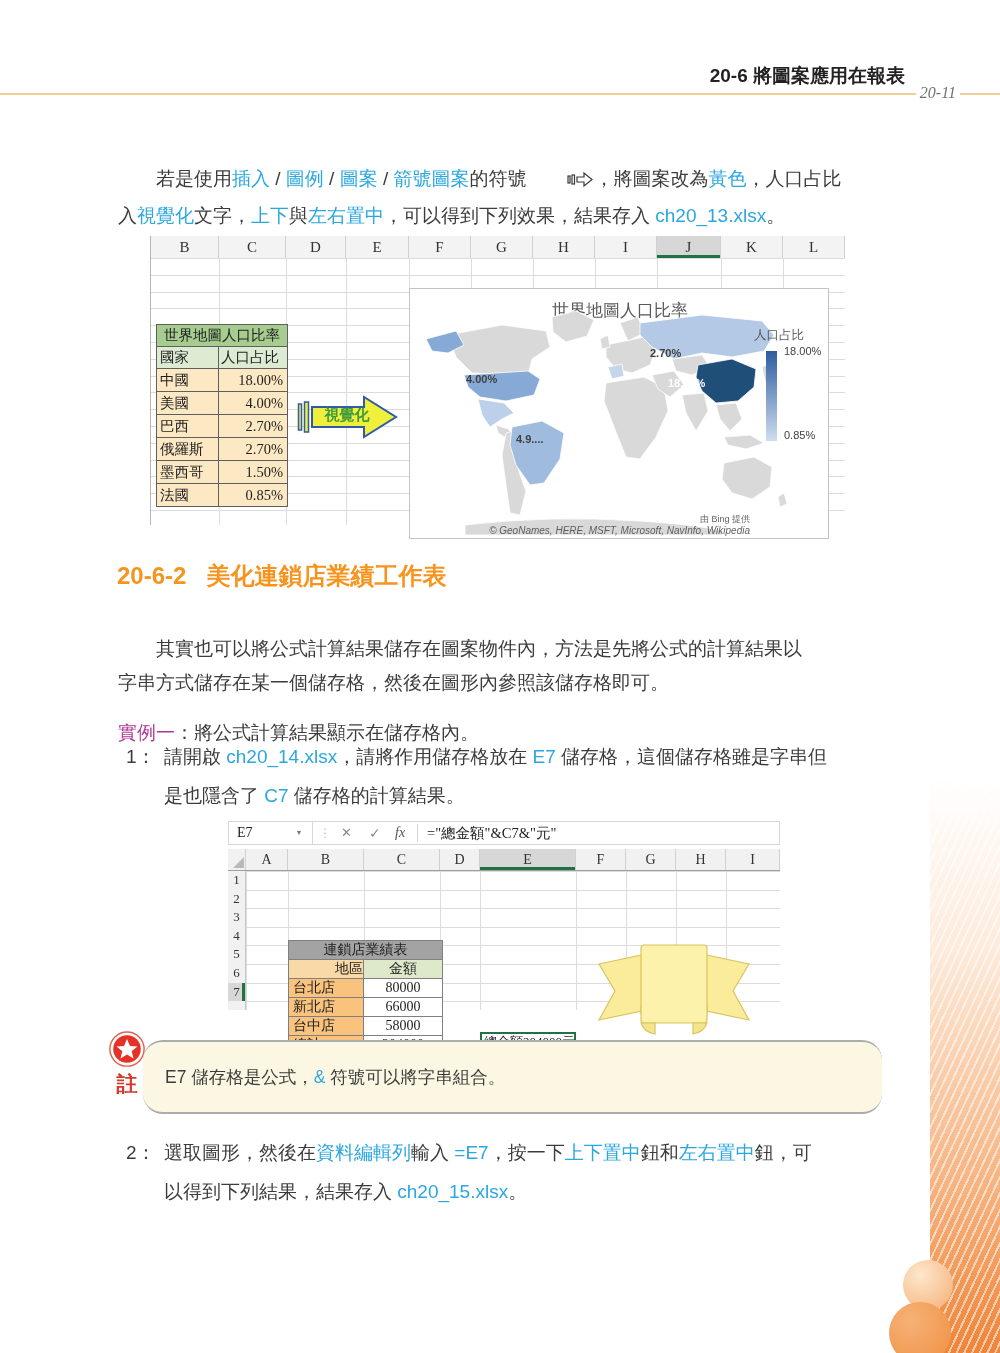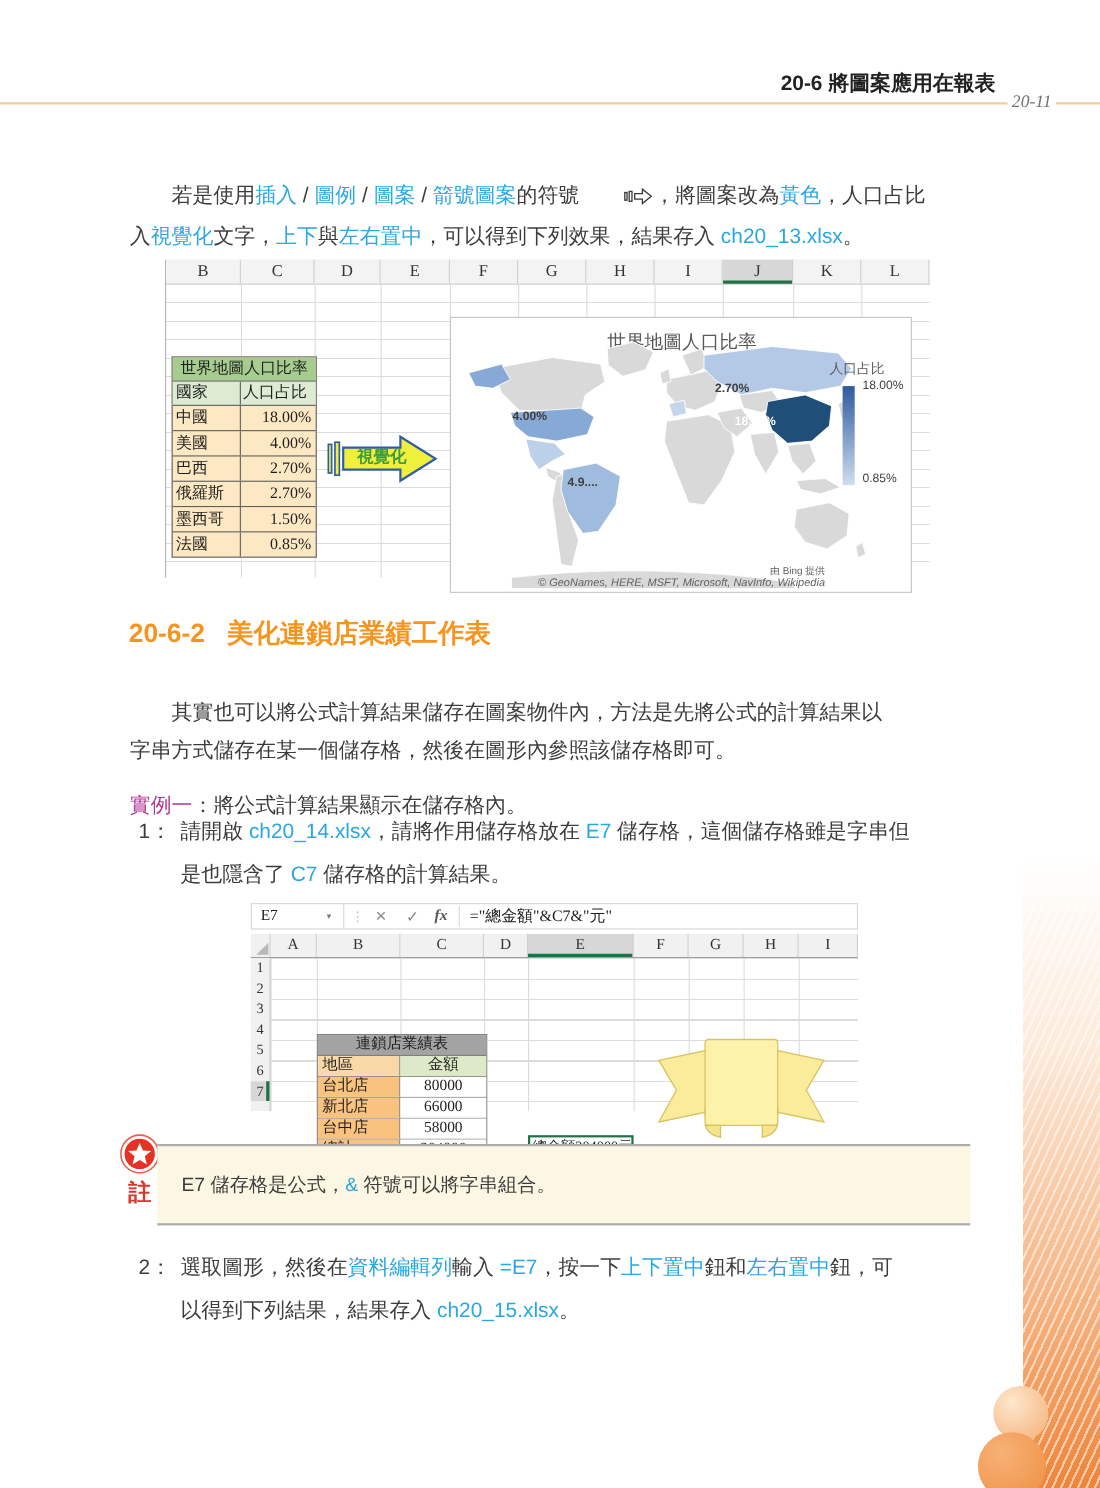--- a/index.html
+++ b/index.html
@@ -61,21 +61,21 @@
 
   
   .sheet2{position:absolute;left:228px;top:821px;width:552px;height:189px;background:#fff;}
   .fbar{position:absolute;left:0;top:0;width:552px;height:24px;background:#fff;border:1px solid #d6d6d6;box-sizing:border-box;}
   .namebox{position:absolute;left:0;top:0;width:84px;height:22px;border-right:1px solid #d6d6d6;
      font-family:"Liberation Serif",serif;font-size:14px;line-height:22px;padding-left:8px;box-sizing:border-box;color:#222;}
   .nb-dd{position:absolute;left:68px;top:0;font-size:8px;color:#777;line-height:22px;}
   .fb-dots{position:absolute;left:90px;top:0;line-height:22px;font-size:12px;color:#bdbdbd;}
   .fb-x{position:absolute;left:112px;top:0;line-height:22px;font-size:13px;color:#8a8a8a;}
   .fb-check{position:absolute;left:140px;top:0;line-height:22px;font-size:14px;color:#8a8a8a;}
-  .fb-fx{position:absolute;left:166px;top:0;line-height:22px;font-size:14px;font-style:italic;font-weight:bold;
+  .fb-fx{position:absolute;left:166px;top:0;line-height:22px;font-size:14px;font-style:italic;font-weight:normal;
      color:#555;font-family:"Liberation Serif",serif;}
   .fb-sep{position:absolute;left:188px;top:2px;width:1px;height:18px;background:#d6d6d6;}
   .fb-formula{position:absolute;left:198px;top:0;line-height:22px;font-size:14.5px;color:#222;
      font-family:"Liberation Serif",serif;white-space:nowrap;}
 
   .s2-heads{position:absolute;left:0;top:28px;width:552px;height:22px;display:flex;background:#f1f1f1;border-bottom:1px solid #9e9e9e;box-sizing:border-box;}
   .s2-heads .hc{box-sizing:border-box;border-right:1px solid #d0d0d0;text-align:center;
      font-family:"Liberation Serif",serif;font-size:14px;color:#333;line-height:21px;}
   .s2-heads .sel{background:#d7d7d7;box-shadow:inset 0 -3px 0 #1f7244;}
   .corner-tri{width:0;height:0;border-bottom:11px solid #b9b9b9;border-left:11px solid transparent;margin:8px 1px 0 5px;}
@@ -87,31 +87,31 @@
   .rn{height:18.6px;text-align:center;font-family:"Liberation Serif",serif;font-size:13px;color:#333;line-height:18.6px;}
   .rn.sel{background:#d7d7d7;box-shadow:inset -3px 0 0 #1f7244;}
 
   .t2{position:absolute;left:60px;top:69px;width:153px;border:1px solid #7f7f7f;
       font-family:"Liberation Serif",serif;font-size:14px;color:#1e1e1e;background:#fff;}
   .t2-title{height:18px;line-height:18px;text-align:center;background:#a3a3a3;border-bottom:1px solid #7f7f7f;white-space:nowrap;}
   .t2-row{display:flex;height:18px;line-height:18px;border-bottom:1px solid #7f7f7f;}
   .t2-row:last-child{border-bottom:none;}
   .t2-b{width:75px;padding-left:4px;border-right:1px solid #7f7f7f;box-sizing:border-box;background:#f9c27d;white-space:nowrap;}
   .t2-c{flex:1;text-align:center;background:#fff;white-space:nowrap;}
-  .t2-head .t2-b{background:#fad9a8;}
+  .t2-head .t2-b{background:#fad9a8;text-align:right;}
   .t2-head .t2-c{background:#dde9c8;}
 
   .e7cell{position:absolute;left:252px;top:161px;width:96px;height:19px;border:2px solid #1f7244;box-sizing:border-box;
      background:#fff;font-family:"Liberation Serif",serif;font-size:13px;line-height:15px;padding-left:2px;white-space:nowrap;color:#1e1e1e;}
   .e7cell::after{content:"";position:absolute;right:-3px;bottom:-3px;width:4px;height:4px;background:#1f7244;}
   .banner{position:absolute;left:368px;top:72px;width:156px;height:94px;}
 
   
   .notebox{position:absolute;left:143px;top:1040px;width:739px;height:74px;background:#fbf7e2;
-     border-top:2px solid #acacac;border-bottom:2px solid #acacac;box-sizing:border-box;}
+     border-top:2px solid #acacac;border-bottom:2px solid #acacac;box-sizing:border-box;border-radius:20px;}
   .note-text{position:absolute;left:22px;top:0;line-height:70px;font-size:17.5px;color:#3c3c3c;white-space:nowrap;}
   .note-icon{position:absolute;left:108px;top:1031px;width:38px;height:38px;}
   .note-badge{position:absolute;left:108px;top:1070px;width:38px;text-align:center;
      font-size:21px;font-weight:bold;color:#d6382b;}
 
   
   .deco-band{position:absolute;left:930px;top:778px;width:70px;height:575px;
      background-image:
        repeating-linear-gradient(115deg,rgba(255,255,255,0.55) 0 2px,rgba(255,255,255,0) 2px 7px),
        linear-gradient(to bottom,rgba(247,172,108,0) 0%,rgba(247,172,108,0.25) 30%,rgba(243,148,77,0.7) 70%,rgba(238,132,56,1) 100%);}

